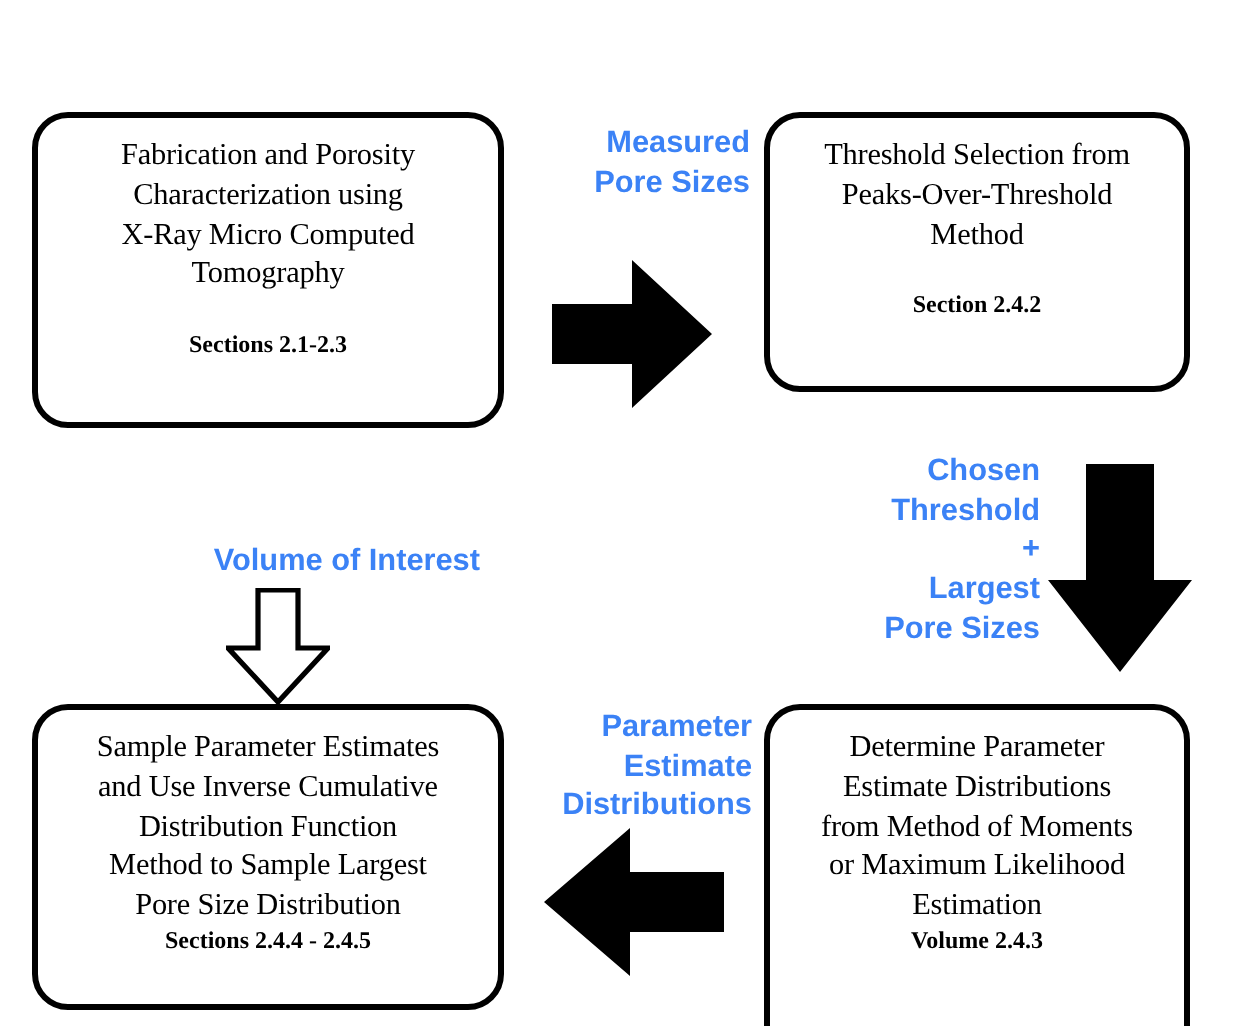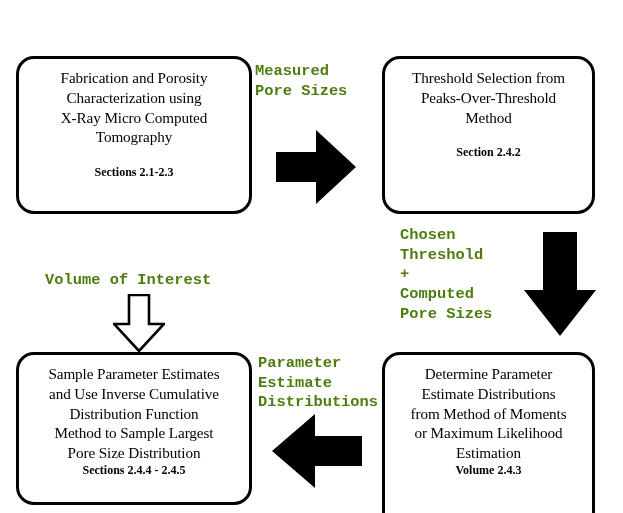--- a/index.html
+++ b/index.html
@@ -45,34 +45,34 @@
     font-size: 12px;
     font-weight: bold;
     line-height: 1.30;
     white-space: pre-line;
   }
   .node.gap .section { margin-top: 18px; }
   .node.tight .section { margin-top: 0px; }
 
   
   #node-fabrication  { left: 16px;  top: 24px;  width: 236px; height: 158px; }
-  #node-threshold    { left: 382px; top: 24px;  width: 213px; height: 158px; }
+  #node-threshold    { left: 382px; top: 24px;  width: 213px; height: 140px; }
   #node-determine    { left: 382px; top: 320px; width: 213px; height: 196px; }
   #node-sample       { left: 16px;  top: 320px; width: 236px; height: 153px; }
 
   
   .edge-label {
     position: absolute;
-    font-family: Liberation Mono, monospace;
+    font-family: Liberation Sans, sans-serif;
     font-weight: bold;
     font-size: 15.4px;
     line-height: 1.28;
-    text-align: left;
+    text-align: right;
     white-space: pre-line;
-    color: #4d7c0f;
+    color: #3b82f6;
   }
   #label-measured-pore-sizes   { left: 255px; top: 30px;  width: 120px; }
   #label-chosen-threshold      { left: 400px; top: 194px; width: 120px; }
   #label-parameter-estimate    { left: 258px; top: 322px; width: 118px; }
   #label-volume-of-interest    { left: 45px;  top: 239px; width: 195px; }
 
   
   .arrow { position: absolute; }
   #arrow-right-top   { left: 276px; top: 98px;  width: 80px;  height: 74px; }
   #arrow-down-right  { left: 524px; top: 200px; width: 72px;  height: 104px; }
@@ -118,21 +118,21 @@
 Pore Size Distribution</div>
     <div class="section">Sections 2.4.4 - 2.4.5</div>
   </div>
 
   <div class="edge-label" id="label-measured-pore-sizes">Measured
 Pore Sizes</div>
 
   <div class="edge-label" id="label-chosen-threshold">Chosen
 Threshold
 +
-Computed
+Largest
 Pore Sizes</div>
 
   <div class="edge-label" id="label-volume-of-interest">Volume of Interest</div>
 
   <div class="edge-label" id="label-parameter-estimate">Parameter
 Estimate
 Distributions</div>
 
   <div class="arrow" id="arrow-right-top">
     <svg width="80" height="74" viewBox="0 0 80 74" xmlns="http://www.w3.org/2000/svg">

